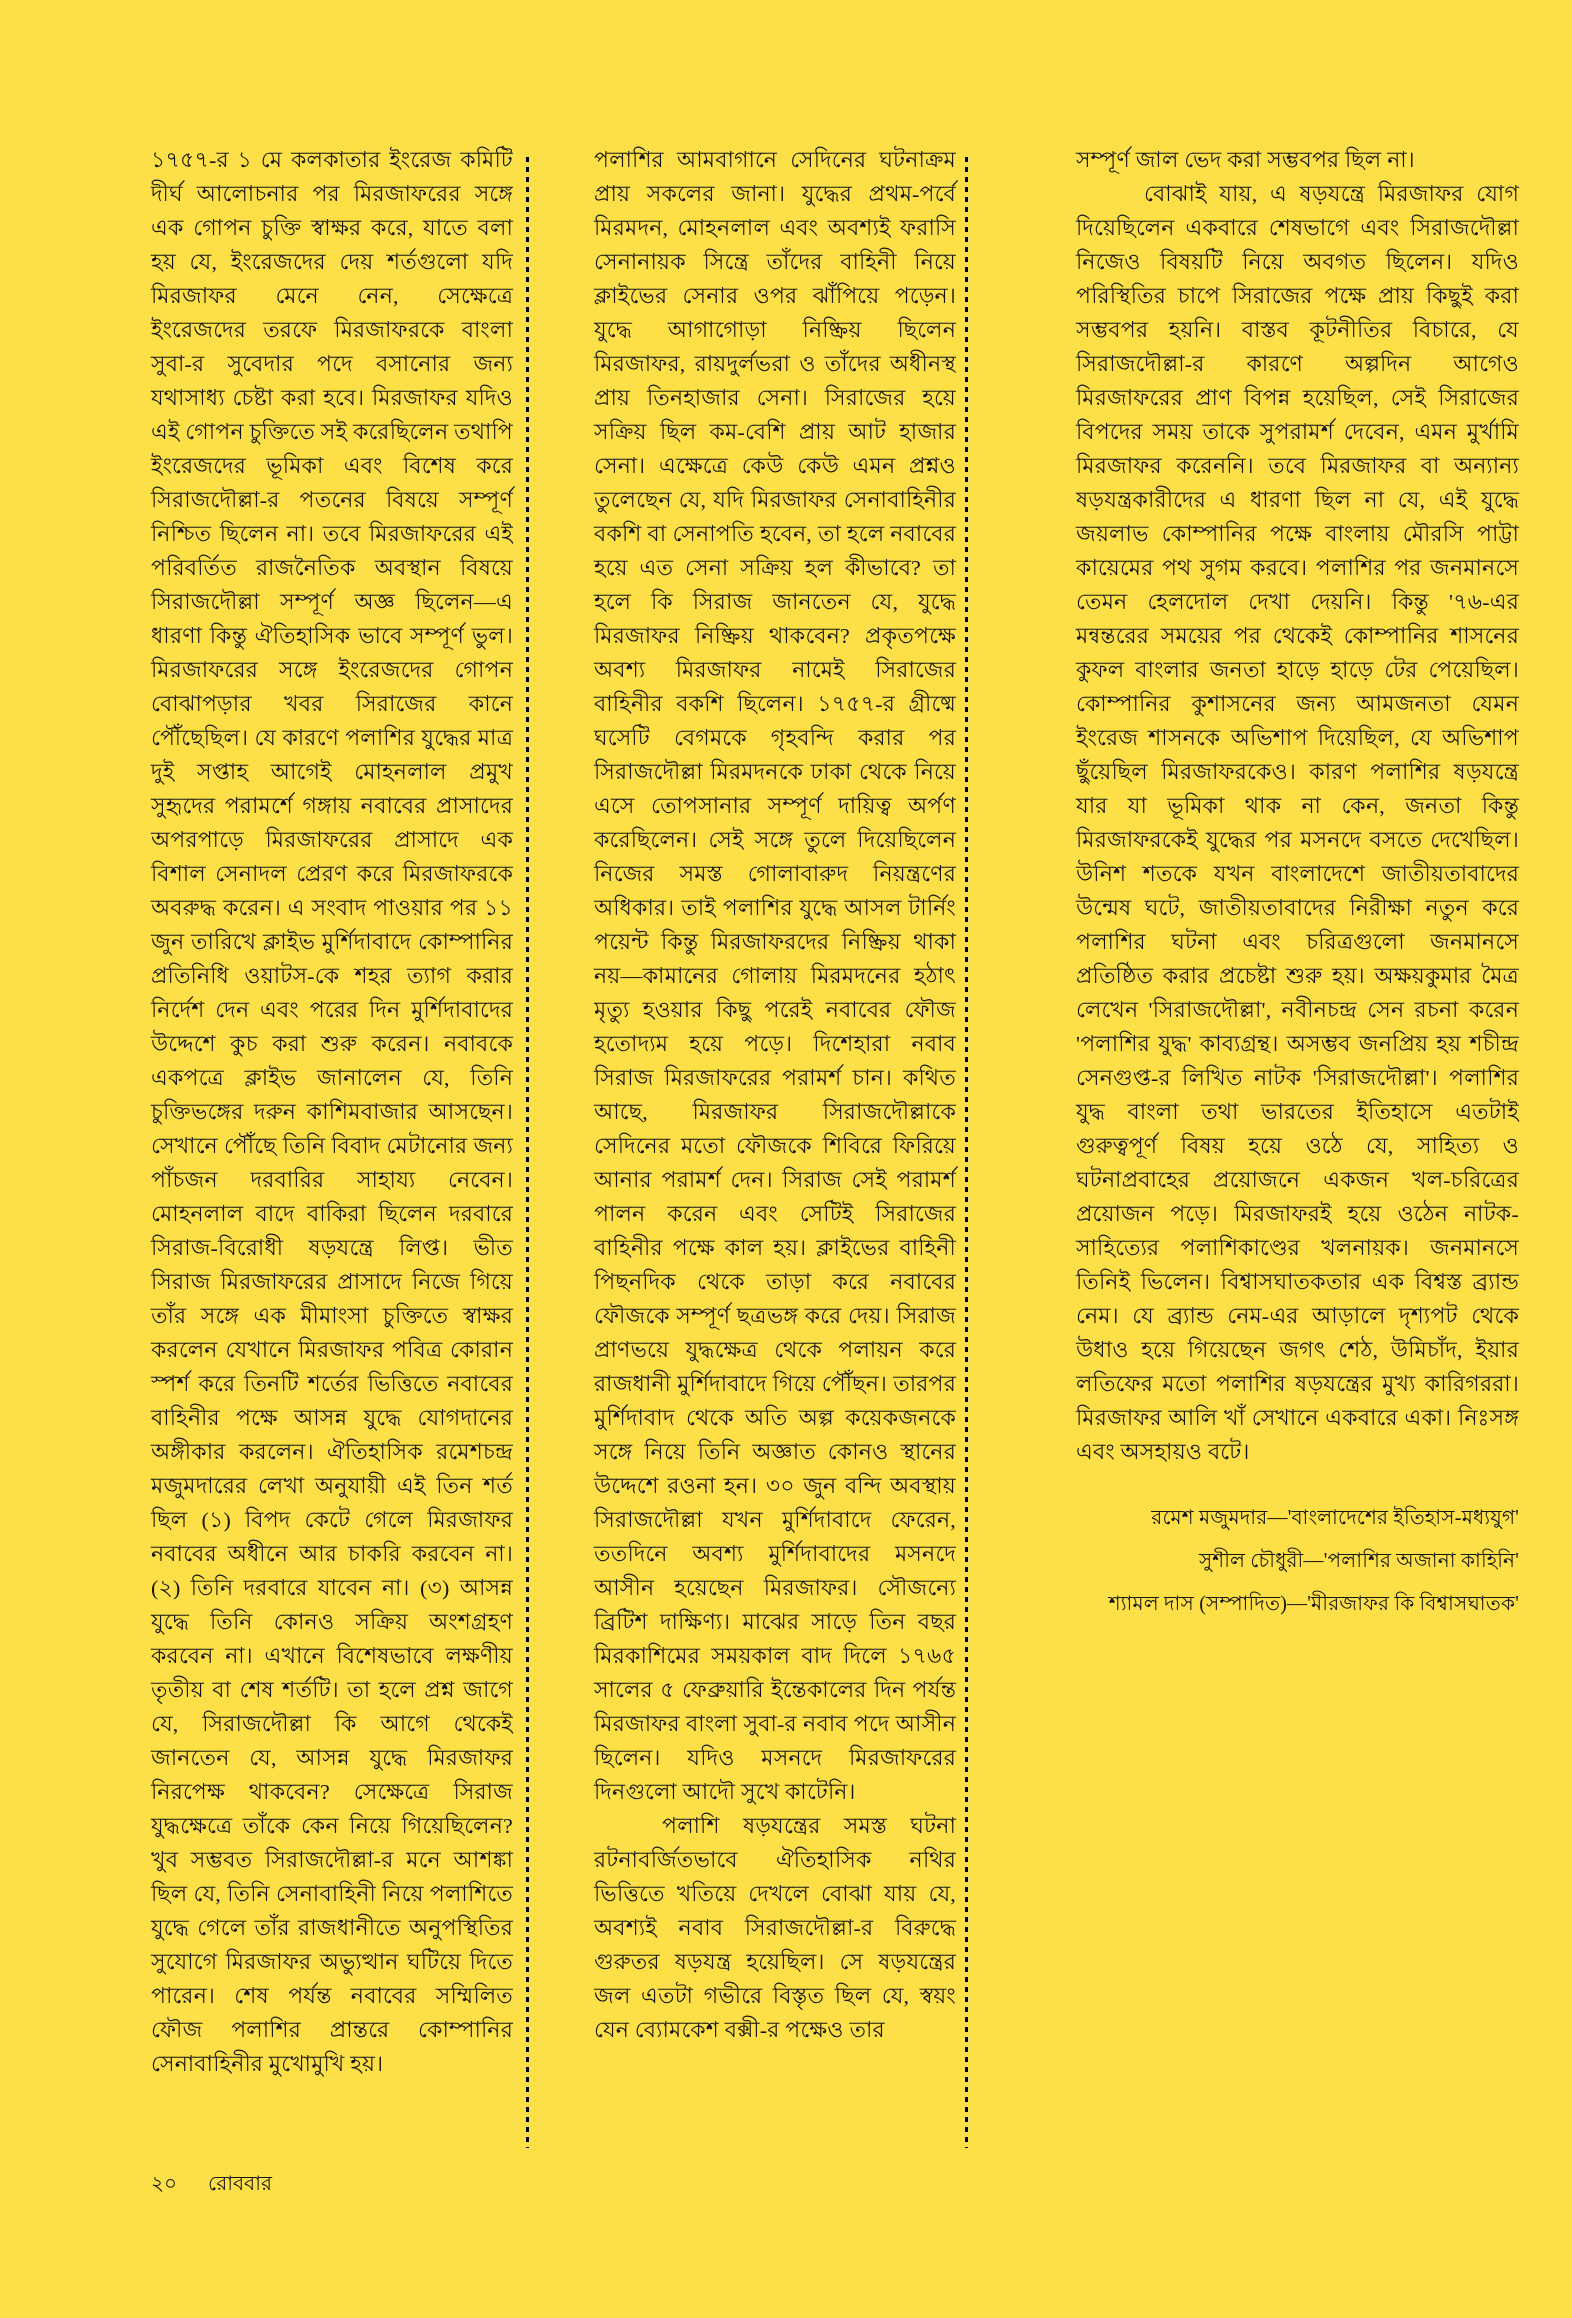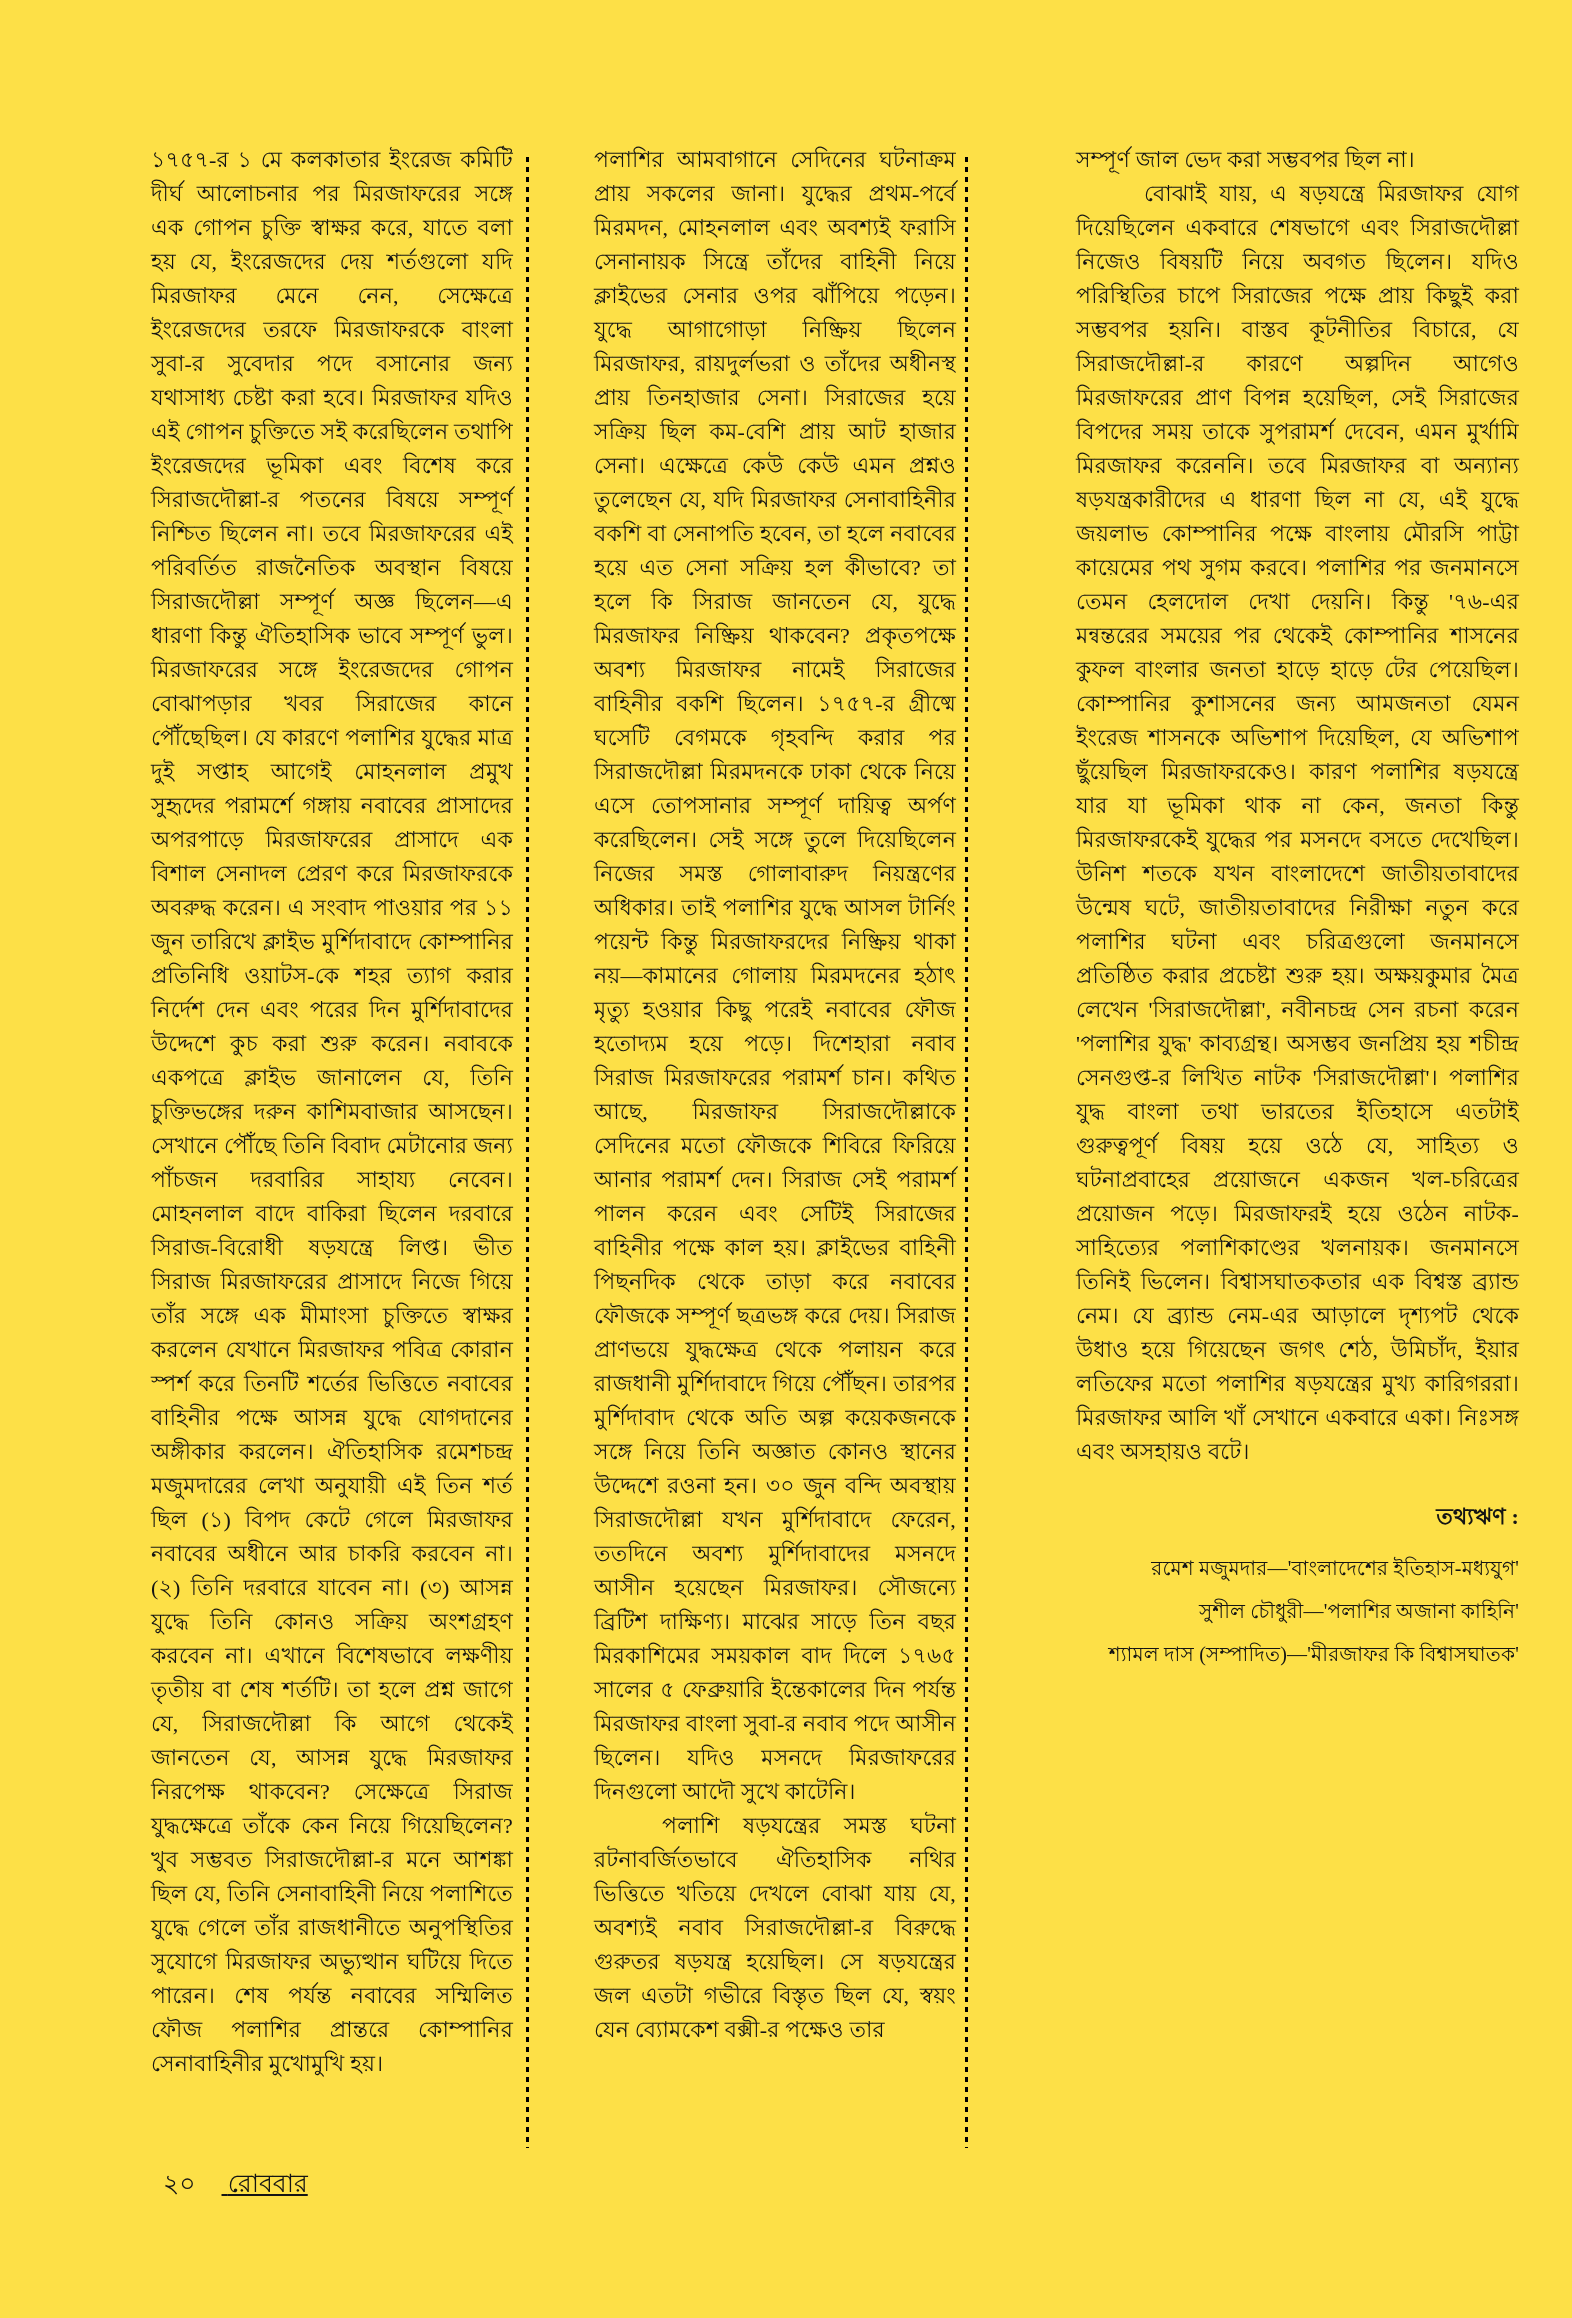--- a/index.html
+++ b/index.html
@@ -55,26 +55,25 @@
     margin-bottom: 17px;
     font-size: 22px;
   }
   .references .ref-item {
     margin-bottom: 9.2px;
     line-height: 34px;
     font-size: 20px;
   }
   .page-footer {
     position: absolute;
-    left: 163px;
+    left: 151px;
     top: 2168px;
-    font-size: 25px;
+    font-size: 20px;
     line-height: 31px;
     white-space: nowrap;
-    text-decoration: underline;
   }
   .page-footer .page-number {
     display: inline-block;
     margin-right: 26px;
   }
 </style>
 </head>
 <body>
 
 <div class="page">
@@ -90,21 +89,20 @@
     <p class="indent">পলাশি ষড়যন্ত্রের সমস্ত ঘটনা রটনাবর্জিতভাবে ঐতিহাসিক নথির ভিত্তিতে খতিয়ে দেখলে বোঝা যায় যে, অবশ্যই নবাব সিরাজদৌল্লা-র বিরুদ্ধে গুরুতর ষড়যন্ত্র হয়েছিল। সে ষড়যন্ত্রের জল এতটা গভীরে বিস্তৃত ছিল যে, স্বয়ং যেন ব্যোমকেশ বক্সী-র পক্ষেও তার</p>
   </div>
 
   <div class="v-divider" id="divider-2"></div>
 
   <div class="column" id="col-3">
     <p>সম্পূর্ণ জাল ভেদ করা সম্ভবপর ছিল না।</p>
     <p class="indent">বোঝাই যায়, এ ষড়যন্ত্রে মিরজাফর যোগ দিয়েছিলেন একবারে শেষভাগে এবং সিরাজদৌল্লা নিজেও বিষয়টি নিয়ে অবগত ছিলেন। যদিও পরিস্থিতির চাপে সিরাজের পক্ষে প্রায় কিছুই করা সম্ভবপর হয়নি। বাস্তব কূটনীতির বিচারে, যে সিরাজদৌল্লা-র কারণে অল্পদিন আগেও মিরজাফরের প্রাণ বিপন্ন হয়েছিল, সেই সিরাজের বিপদের সময় তাকে সুপরামর্শ দেবেন, এমন মুর্খামি মিরজাফর করেননি। তবে মিরজাফর বা অন্যান্য ষড়যন্ত্রকারীদের এ ধারণা ছিল না যে, এই যুদ্ধে জয়লাভ কোম্পানির পক্ষে বাংলায় মৌরসি পাট্টা কায়েমের পথ সুগম করবে। পলাশির পর জনমানসে তেমন হেলদোল দেখা দেয়নি। কিন্তু '৭৬-এর মন্বন্তরের সময়ের পর থেকেই কোম্পানির শাসনের কুফল বাংলার জনতা হাড়ে হাড়ে টের পেয়েছিল। কোম্পানির কুশাসনের জন্য আমজনতা যেমন ইংরেজ শাসনকে অভিশাপ দিয়েছিল, যে অভিশাপ ছুঁয়েছিল মিরজাফরকেও। কারণ পলাশির ষড়যন্ত্রে যার যা ভূমিকা থাক না কেন, জনতা কিন্তু মিরজাফরকেই যুদ্ধের পর মসনদে বসতে দেখেছিল। উনিশ শতকে যখন বাংলাদেশে জাতীয়তাবাদের উন্মেষ ঘটে, জাতীয়তাবাদের নিরীক্ষা নতুন করে পলাশির ঘটনা এবং চরিত্রগুলো জনমানসে প্রতিষ্ঠিত করার প্রচেষ্টা শুরু হয়। অক্ষয়কুমার মৈত্র লেখেন 'সিরাজদৌল্লা', নবীনচন্দ্র সেন রচনা করেন 'পলাশির যুদ্ধ' কাব্যগ্রন্থ। অসম্ভব জনপ্রিয় হয় শচীন্দ্র সেনগুপ্ত-র লিখিত নাটক 'সিরাজদৌল্লা'। পলাশির যুদ্ধ বাংলা তথা ভারতের ইতিহাসে এতটাই গুরুত্বপূর্ণ বিষয় হয়ে ওঠে যে, সাহিত্য ও ঘটনাপ্রবাহের প্রয়োজনে একজন খল-চরিত্রের প্রয়োজন পড়ে। মিরজাফরই হয়ে ওঠেন নাটক-সাহিত্যের পলাশিকাণ্ডের খলনায়ক। জনমানসে তিনিই ভিলেন। বিশ্বাসঘাতকতার এক বিশ্বস্ত ব্র্যান্ড নেম। যে ব্র্যান্ড নেম-এর আড়ালে দৃশ্যপট থেকে উধাও হয়ে গিয়েছেন জগৎ শেঠ, উমিচাঁদ, ইয়ার লতিফের মতো পলাশির ষড়যন্ত্রের মুখ্য কারিগররা। মিরজাফর আলি খাঁ সেখানে একবারে একা। নিঃসঙ্গ এবং অসহায়ও বটে।</p>
 
     <div class="references">
-      <div class="refs-heading">তথ্যঋণ :</div>
       <div class="ref-item">রমেশ মজুমদার—'বাংলাদেশের ইতিহাস-মধ্যযুগ'</div>
       <div class="ref-item">সুশীল চৌধুরী—'পলাশির অজানা কাহিনি'</div>
       <div class="ref-item">শ্যামল দাস (সম্পাদিত)—'মীরজাফর কি বিশ্বাসঘাতক'</div>
     </div>
   </div>
 
   <div class="page-footer">
     <span class="page-number">২০</span>
     <span class="footer-label">রোববার</span>
   </div>

